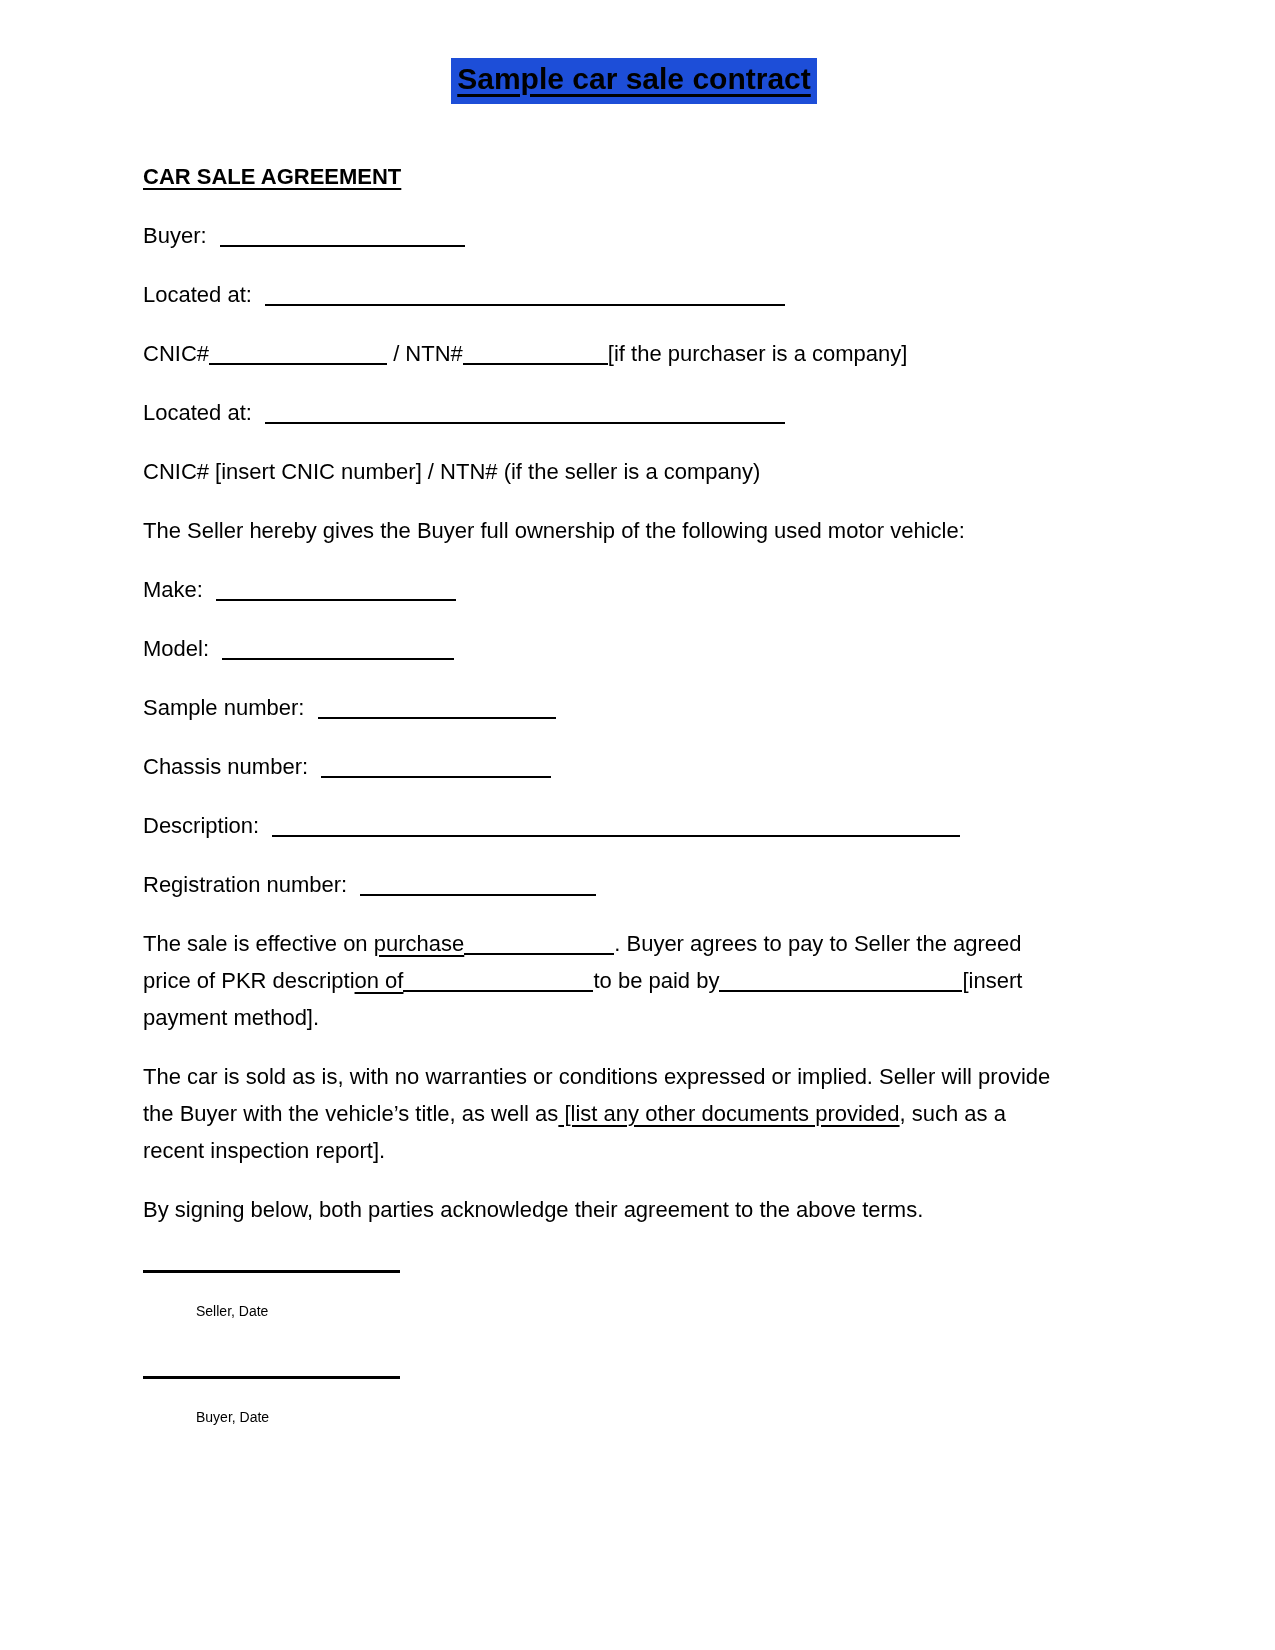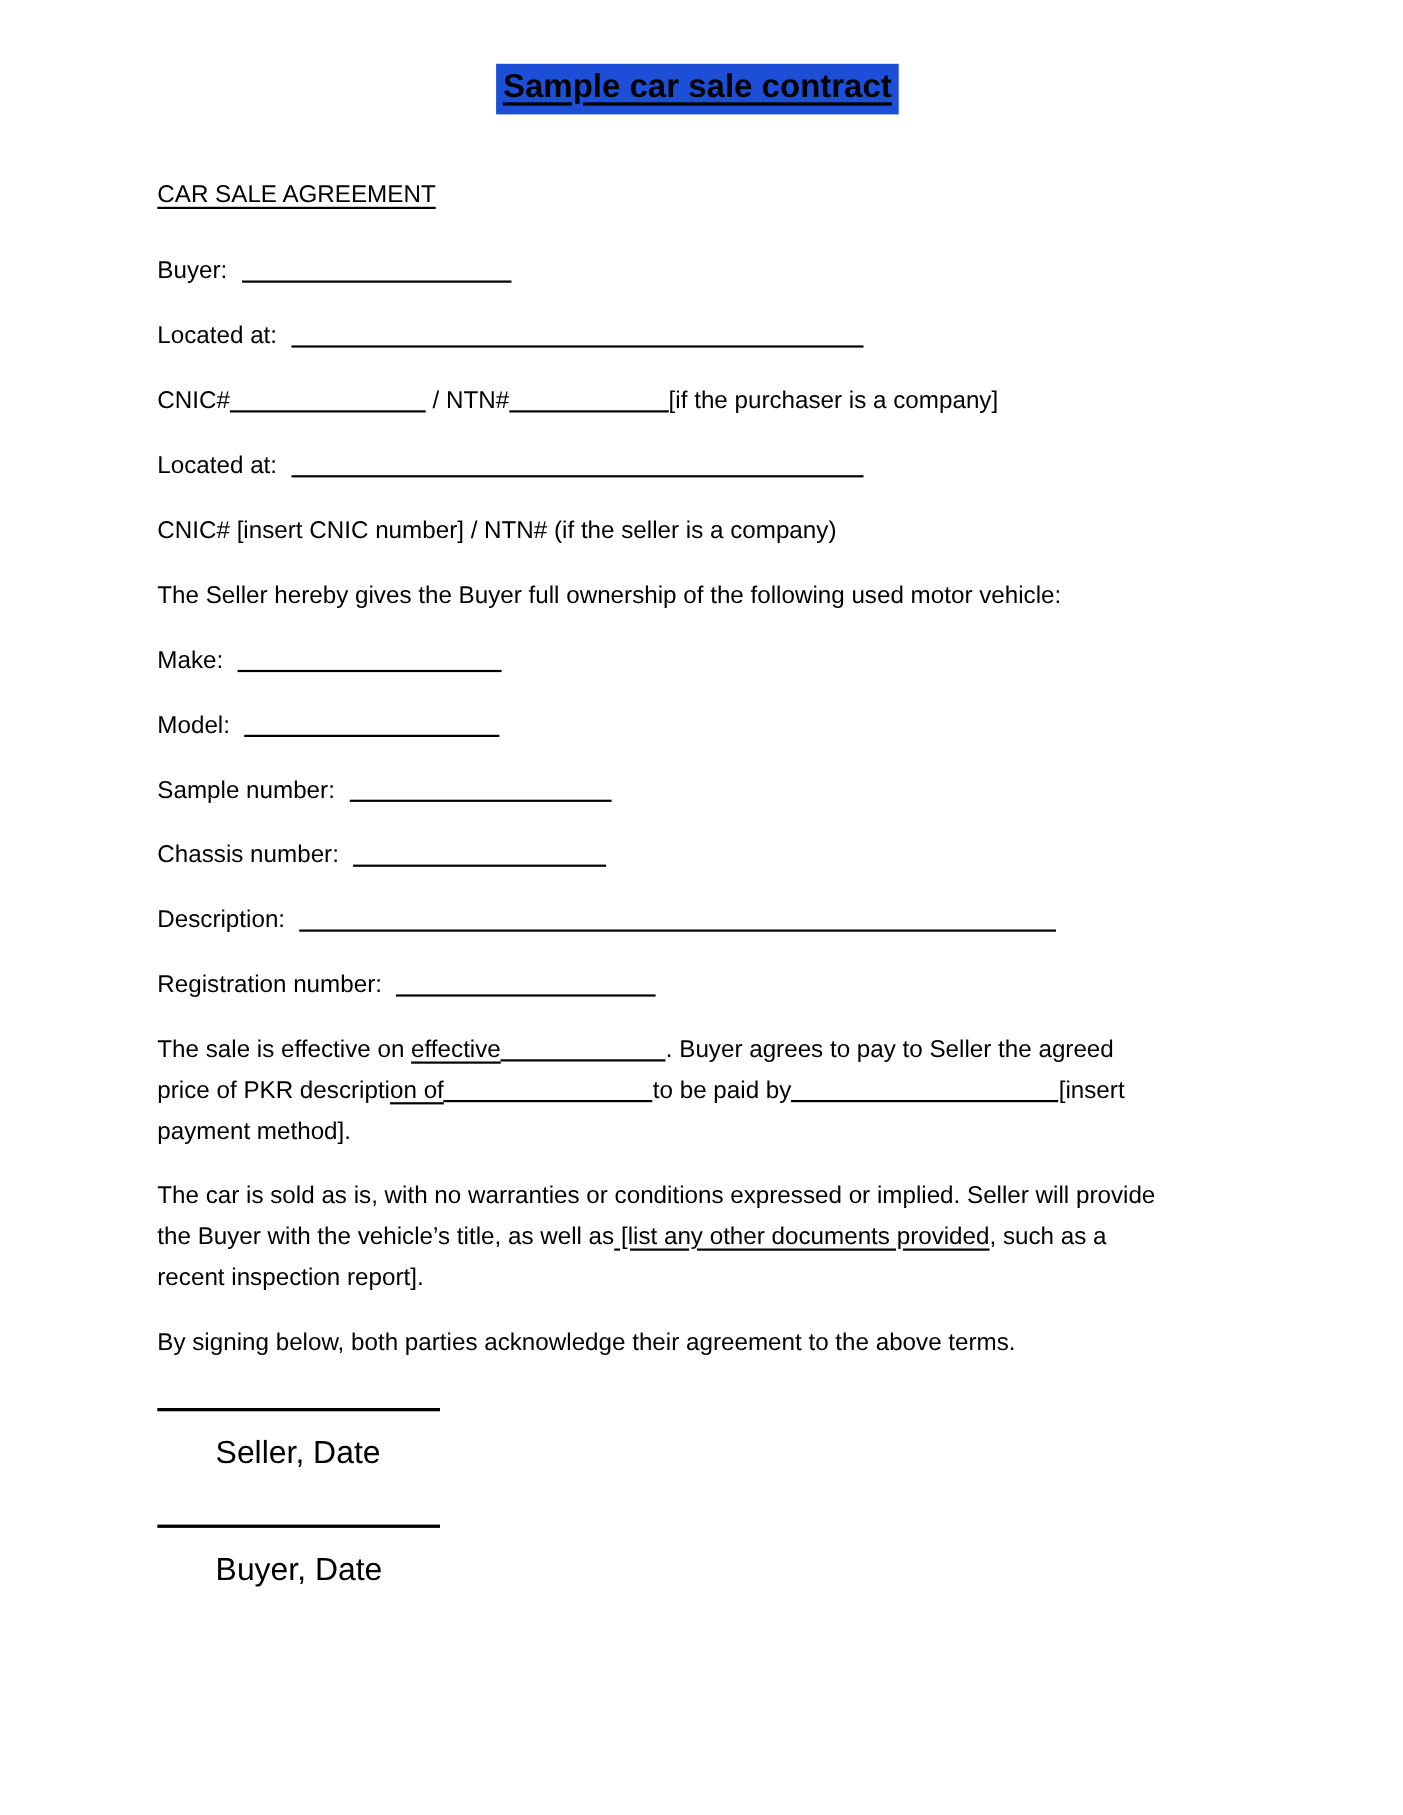--- a/index.html
+++ b/index.html
@@ -28,26 +28,26 @@
     font-weight: bold;
     background: #1d4ed8;
     text-decoration: underline;
     text-decoration-thickness: 3px;
     text-underline-offset: 5px;
     padding: 2px 6px 6px 6px;
     line-height: 1.25;
   }
   .heading {
     font-size: 22px;
-    font-weight: normal;
+    font-weight: bold;
     text-decoration: underline;
     text-decoration-thickness: 2px;
     text-underline-offset: 4px;
     line-height: 37px;
-    margin-bottom: 32px;
+    margin-bottom: 22px;
   }
   .row, .para {
     font-size: 22px;
     line-height: 37px;
     margin-bottom: 22px;
   }
   .blank {
     display: inline-block;
     height: 0;
     border-bottom: 2px solid #000000;
@@ -74,21 +74,21 @@
   .w190 { width: 190px; }
   .w243 { width: 243px; }
   .sig-line {
     width: 257px;
     height: 0;
     border-top: 3px solid #000000;
   }
   .sig-line-1 { margin-top: 42px; }
   .sig-line-2 { margin-top: 46px; }
   .sig-label {
-    font-size: 29px;
+    font-size: 14px;
     line-height: 37px;
     padding-left: 53px;
     margin-top: 20px;
   }
 </style>
 </head>
 <body>
 
 <div class="page">
 
@@ -147,21 +147,21 @@
     <span>Description:</span>
     <span class="blank w688 gap"></span>
   </p>
 
   <p class="row">
     <span>Registration number:</span>
     <span class="blank w236 gap"></span>
   </p>
 
   <div class="para">
-    <div><span>The sale is effective on </span><span class="u">effective</span><span class="blank w150"></span><span>. Buyer agrees to pay to Seller the agreed</span></div>
+    <div><span>The sale is effective on </span><span class="u">purchase</span><span class="blank w150"></span><span>. Buyer agrees to pay to Seller the agreed</span></div>
     <div><span>price of PKR </span><span class="b">descripti</span><span class="b u">on of</span><span class="blank w190"></span><span>to be paid by</span><span class="blank w243"></span><span class="b">[insert</span></div>
     <div><span class="b">payment method]</span><span>.</span></div>
   </div>
 
   <div class="para">
     <div>The car is sold as is, with no warranties or conditions expressed or implied. Seller will provide</div>
     <div><span>the Buyer with the vehicle’s title, as well as</span><span class="b u"> [list any other documents provided</span><span class="b">, such as a</span></div>
     <div><span class="b">recent inspection report]</span><span>.</span></div>
   </div>
 

